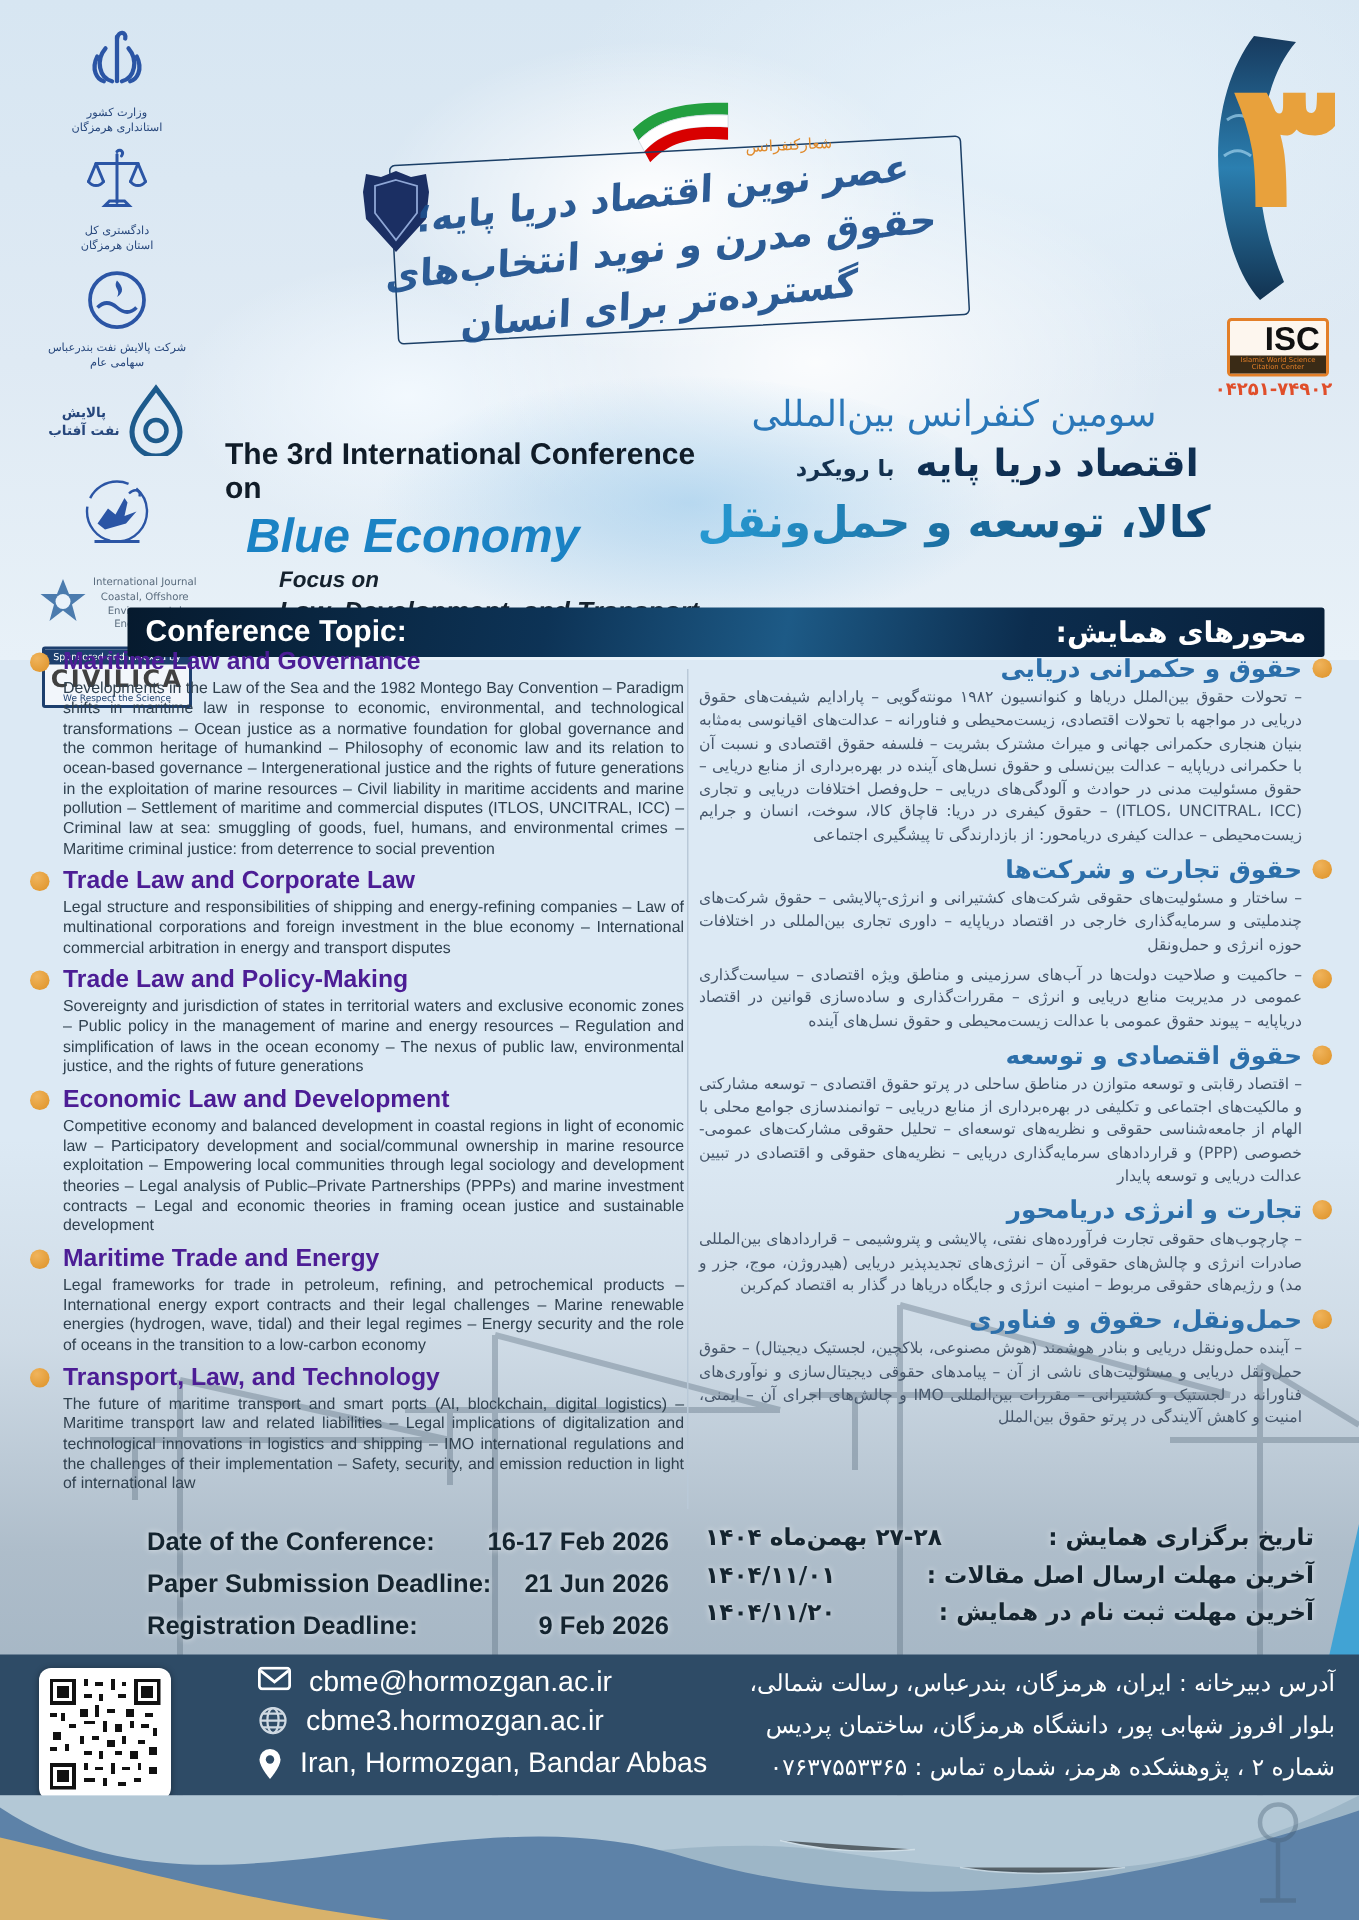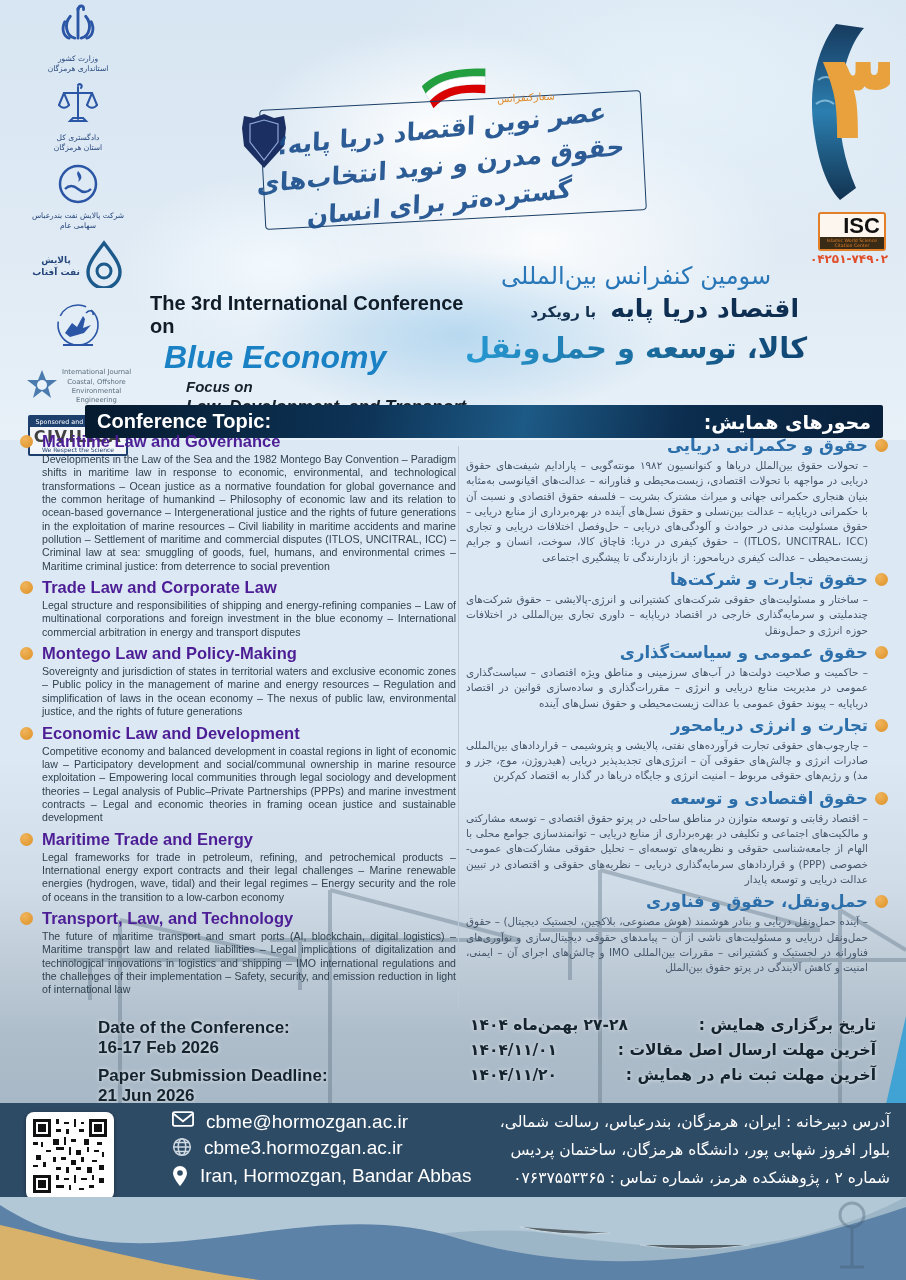--- a/index.html
+++ b/index.html
@@ -9,21 +9,21 @@
   .bg-map{position:absolute;inset:0 0 auto 0;height:440px;
     background:
       radial-gradient(260px 150px at 48% 30%, rgba(255,255,255,.95), rgba(255,255,255,0) 70%),
       radial-gradient(330px 190px at 60% 55%, rgba(255,255,255,.85), rgba(255,255,255,0) 72%),
       radial-gradient(220px 130px at 30% 60%, rgba(244,250,255,.9), rgba(255,255,255,0) 70%),
       radial-gradient(420px 240px at 75% 20%, rgba(231,242,250,.9), rgba(221,235,246,0) 75%),
       linear-gradient(180deg,#d7e6f2 0%,#dfeaf4 55%,#e8f1f8 100%);}
   .bg-coast{position:absolute;left:250px;top:250px;width:420px;height:170px;border-radius:50% 60% 40% 55%;
     background:radial-gradient(closest-side, rgba(143,196,233,.55), rgba(143,196,233,0));}
   
-  .rail{position:absolute;left:22px;top:2px;width:112px;display:flex;flex-direction:column;align-items:center;gap:9px;}
+  .rail{position:absolute;left:22px;top:18px;width:112px;display:flex;flex-direction:column;align-items:center;gap:9px;}
   .logo-item{display:flex;flex-direction:column;align-items:center;gap:2px;}
   .cap{font-size:7.5px;line-height:1.35;color:#27477c;text-align:center;white-space:pre-line;}
   .cap-en{font-size:6.8px;color:#5a6c7e;}
   .droplet-row{display:flex;align-items:center;gap:4px;}
   .droplet-row .cap{font-size:9px;font-weight:bold;}
   .star-row{display:flex;align-items:center;gap:3px;}
   .civilica{width:96px;border:2px solid #1d3f6e;background:#f2f6fb;text-align:center;border-radius:2px;}
   .civ-top{background:#1d3f6e;color:#fff;font-size:6.4px;padding:1px 0;}
   .civ-main{font-size:16px;font-weight:bold;color:#404040;letter-spacing:1.5px;line-height:1.2;}
   .civ-bot{font-size:6px;color:#1d3f6e;padding-bottom:1px;}
@@ -83,21 +83,21 @@
   .topic .bullet{position:absolute;width:13px;height:13px;border-radius:50%;
     background:radial-gradient(circle at 35% 30%,#f0b45c,#dd9126);top:3px;}
   .col-en .bullet{left:0;}
   .col-fa .bullet{right:-2px;}
   .t-title-en{font-size:16.5px;font-weight:bold;color:#4c1d95;margin:0 0 2px 22px;}
   .t-body-en{font-size:10.6px;line-height:1.26;color:#30414f;text-align:justify;margin-left:22px;}
   .t-title-fa{font-size:16.5px;font-weight:bold;color:#2c6faa;margin:0 18px 3px 0;}
   .t-body-fa{font-size:10.4px;line-height:1.47;color:#46566a;text-align:justify;margin-right:18px;}
   
   .dates-en{position:absolute;left:98px;top:1018px;width:348px;font-family:"Liberation Sans",sans-serif;}
-  .dates-en .row{display:flex;justify-content:space-between;margin-bottom:8px;flex-direction:column;}
+  .dates-en .row{display:flex;justify-content:space-between;margin-bottom:8px;}
   .dates-en .lbl,.dates-en .val{font-size:17px;font-weight:bold;color:#14242f;text-shadow:0 0 4px rgba(255,255,255,.7);}
   .dates-fa{position:absolute;left:470px;top:1016px;width:406px;direction:rtl;}
   .dates-fa .row{display:flex;justify-content:space-between;margin-bottom:7px;}
   .dates-fa .lbl,.dates-fa .val{font-size:15.5px;font-weight:bold;color:#14242f;text-shadow:0 0 4px rgba(255,255,255,.7);}
   
   .footer{position:absolute;left:0;top:1103px;width:906px;height:94px;background:#2e4b66;
     border-top:2px solid #1d3p4e;}
   .qr-card{position:absolute;left:26px;top:9px;width:88px;height:88px;background:#fff;border-radius:8px;
     display:flex;align-items:center;justify-content:center;box-shadow:0 1px 4px rgba(0,0,0,.4);}
   .contact{position:absolute;left:152px;top:8px;}
@@ -295,21 +295,21 @@
       <div class="t-title-en">Maritime Law and Governance</div>
       <div class="t-body-en">Developments in the Law of the Sea and the 1982 Montego Bay Convention – Paradigm shifts in maritime law in response to economic, environmental, and technological transformations – Ocean justice as a normative foundation for global governance and the common heritage of humankind – Philosophy of economic law and its relation to ocean-based governance – Intergenerational justice and the rights of future generations in the exploitation of marine resources – Civil liability in maritime accidents and marine pollution – Settlement of maritime and commercial disputes (ITLOS, UNCITRAL, ICC) – Criminal law at sea: smuggling of goods, fuel, humans, and environmental crimes – Maritime criminal justice: from deterrence to social prevention</div>
     </div>
     <div class="topic">
       <span class="bullet"></span>
       <div class="t-title-en">Trade Law and Corporate Law</div>
       <div class="t-body-en">Legal structure and responsibilities of shipping and energy-refining companies – Law of multinational corporations and foreign investment in the blue economy – International commercial arbitration in energy and transport disputes</div>
     </div>
     <div class="topic">
       <span class="bullet"></span>
-      <div class="t-title-en">Montego Law and Policy-Making</div>
+      <div class="t-title-en">Trade Law and Policy-Making</div>
       <div class="t-body-en">Sovereignty and jurisdiction of states in territorial waters and exclusive economic zones – Public policy in the management of marine and energy resources – Regulation and simplification of laws in the ocean economy – The nexus of public law, environmental justice, and the rights of future generations</div>
     </div>
     <div class="topic">
       <span class="bullet"></span>
       <div class="t-title-en">Economic Law and Development</div>
       <div class="t-body-en">Competitive economy and balanced development in coastal regions in light of economic law – Participatory development and social/communal ownership in marine resource exploitation – Empowering local communities through legal sociology and development theories – Legal analysis of Public–Private Partnerships (PPPs) and marine investment contracts – Legal and economic theories in framing ocean justice and sustainable development</div>
     </div>
     <div class="topic">
       <span class="bullet"></span>
       <div class="t-title-en">Maritime Trade and Energy</div>
@@ -330,32 +330,31 @@
       <div class="t-title-fa">حقوق و حکمرانی دریایی</div>
       <div class="t-body-fa">– تحولات حقوق بین‌الملل دریاها و کنوانسیون ۱۹۸۲ مونته‌گویی – پارادایم شیفت‌های حقوق دریایی در مواجهه با تحولات اقتصادی، زیست‌محیطی و فناورانه – عدالت‌های اقیانوسی به‌مثابه بنیان هنجاری حکمرانی جهانی و میراث مشترک بشریت – فلسفه حقوق اقتصادی و نسبت آن با حکمرانی دریاپایه – عدالت بین‌نسلی و حقوق نسل‌های آینده در بهره‌برداری از منابع دریایی – حقوق مسئولیت مدنی در حوادث و آلودگی‌های دریایی – حل‌وفصل اختلافات دریایی و تجاری (ITLOS، UNCITRAL، ICC) – حقوق کیفری در دریا: قاچاق کالا، سوخت، انسان و جرایم زیست‌محیطی – عدالت کیفری دریامحور: از بازدارندگی تا پیشگیری اجتماعی</div>
     </div>
     <div class="topic">
       <span class="bullet"></span>
       <div class="t-title-fa">حقوق تجارت و شرکت‌ها</div>
       <div class="t-body-fa">– ساختار و مسئولیت‌های حقوقی شرکت‌های کشتیرانی و انرژی-پالایشی – حقوق شرکت‌های چندملیتی و سرمایه‌گذاری خارجی در اقتصاد دریاپایه – داوری تجاری بین‌المللی در اختلافات حوزه انرژی و حمل‌ونقل</div>
     </div>
     <div class="topic">
       <span class="bullet"></span>
-      <div class="t-title-fa">حقوق عمومی و سیاست‌گذاری</div>
       <div class="t-body-fa">– حاکمیت و صلاحیت دولت‌ها در آب‌های سرزمینی و مناطق ویژه اقتصادی – سیاست‌گذاری عمومی در مدیریت منابع دریایی و انرژی – مقررات‌گذاری و ساده‌سازی قوانین در اقتصاد دریاپایه – پیوند حقوق عمومی با عدالت زیست‌محیطی و حقوق نسل‌های آینده</div>
+    </div>
+    <div class="topic">
+      <span class="bullet"></span>
+      <div class="t-title-fa">حقوق اقتصادی و توسعه</div>
+      <div class="t-body-fa">– اقتصاد رقابتی و توسعه متوازن در مناطق ساحلی در پرتو حقوق اقتصادی – توسعه مشارکتی و مالکیت‌های اجتماعی و تکلیفی در بهره‌برداری از منابع دریایی – توانمندسازی جوامع محلی با الهام از جامعه‌شناسی حقوقی و نظریه‌های توسعه‌ای – تحلیل حقوقی مشارکت‌های عمومی-خصوصی (PPP) و قراردادهای سرمایه‌گذاری دریایی – نظریه‌های حقوقی و اقتصادی در تبیین عدالت دریایی و توسعه پایدار</div>
     </div>
     <div class="topic">
       <span class="bullet"></span>
       <div class="t-title-fa">تجارت و انرژی دریامحور</div>
       <div class="t-body-fa">– چارچوب‌های حقوقی تجارت فرآورده‌های نفتی، پالایشی و پتروشیمی – قراردادهای بین‌المللی صادرات انرژی و چالش‌های حقوقی آن – انرژی‌های تجدیدپذیر دریایی (هیدروژن، موج، جزر و مد) و رژیم‌های حقوقی مربوط – امنیت انرژی و جایگاه دریاها در گذار به اقتصاد کم‌کربن</div>
-    </div>
-    <div class="topic">
-      <span class="bullet"></span>
-      <div class="t-title-fa">حقوق اقتصادی و توسعه</div>
-      <div class="t-body-fa">– اقتصاد رقابتی و توسعه متوازن در مناطق ساحلی در پرتو حقوق اقتصادی – توسعه مشارکتی و مالکیت‌های اجتماعی و تکلیفی در بهره‌برداری از منابع دریایی – توانمندسازی جوامع محلی با الهام از جامعه‌شناسی حقوقی و نظریه‌های توسعه‌ای – تحلیل حقوقی مشارکت‌های عمومی-خصوصی (PPP) و قراردادهای سرمایه‌گذاری دریایی – نظریه‌های حقوقی و اقتصادی در تبیین عدالت دریایی و توسعه پایدار</div>
     </div>
     <div class="topic">
       <span class="bullet"></span>
       <div class="t-title-fa">حمل‌ونقل، حقوق و فناوری</div>
       <div class="t-body-fa">– آینده حمل‌ونقل دریایی و بنادر هوشمند (هوش مصنوعی، بلاکچین، لجستیک دیجیتال) – حقوق حمل‌ونقل دریایی و مسئولیت‌های ناشی از آن – پیامدهای حقوقی دیجیتال‌سازی و نوآوری‌های فناورانه در لجستیک و کشتیرانی – مقررات بین‌المللی IMO و چالش‌های اجرای آن – ایمنی، امنیت و کاهش آلایندگی در پرتو حقوق بین‌الملل</div>
     </div>
   </div>
 
   <div class="dates-en">
     <div class="row">

